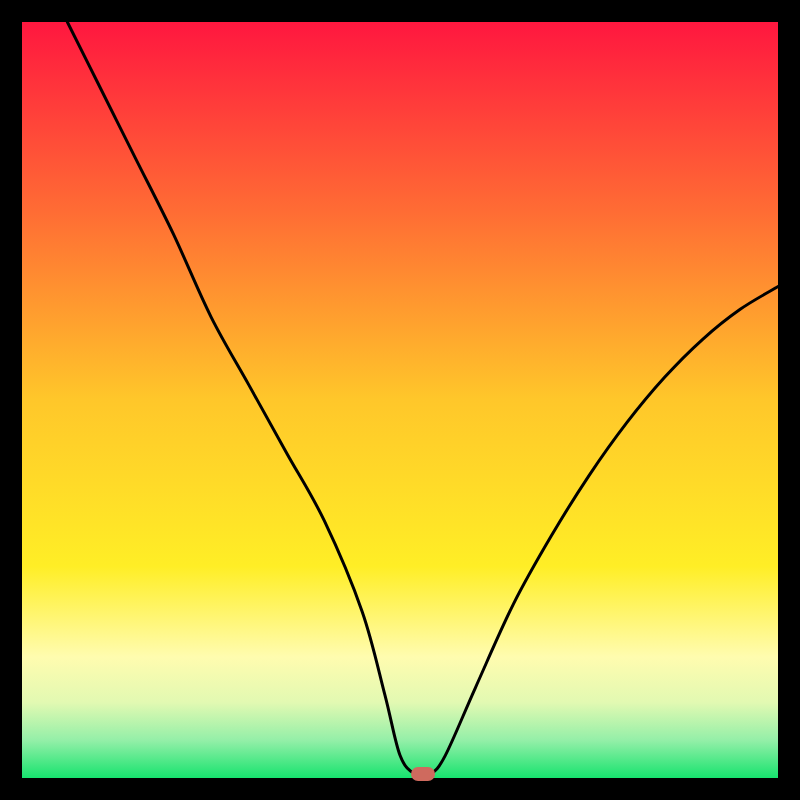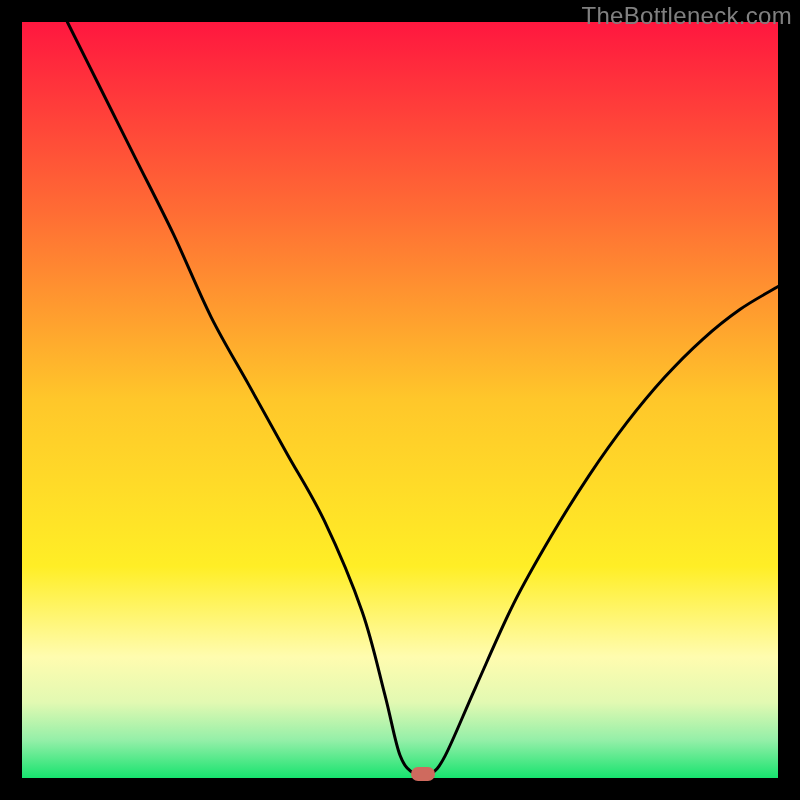--- a/index.html
+++ b/index.html
@@ -46,21 +46,20 @@
     border-radius: 7px;
     background: #cf6a5e;
     transform: translate(-50%, -50%);
     z-index: 4;
   }
 </style>
 </head>
 <body>
 
 <div class="frame">
-  <div class="watermark">TheBottleneck.com</div>
 
   <div class="plot">
     <svg viewBox="0 0 756 756">
       <defs>
         <linearGradient id="bg-grad" x1="0" y1="0" x2="0" y2="1">
             <stop offset="0%" stop-color="#ff173f"></stop>
             <stop offset="25%" stop-color="#ff6c34"></stop>
             <stop offset="50%" stop-color="#ffc72a"></stop>
             <stop offset="72%" stop-color="#ffee26"></stop>
             <stop offset="84%" stop-color="#fffcaf"></stop>

